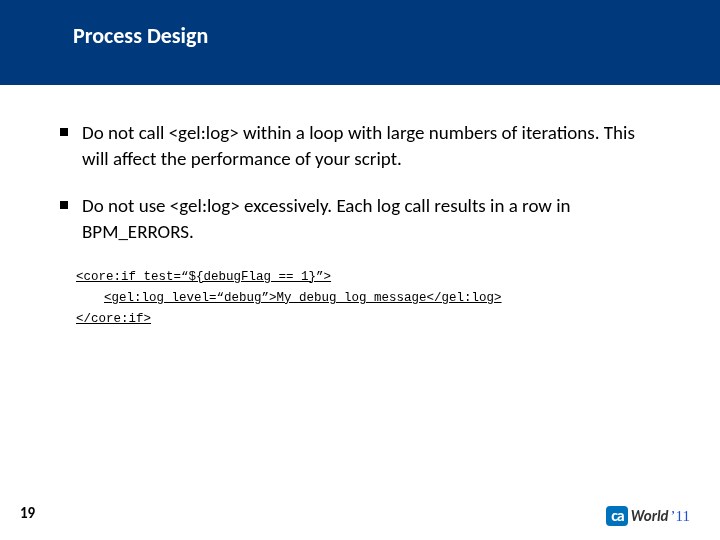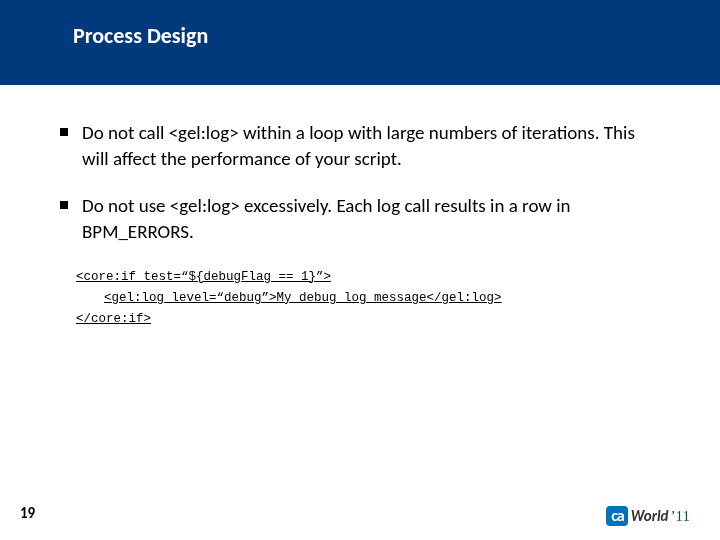--- a/index.html
+++ b/index.html
@@ -8,21 +8,21 @@
   .title{position:absolute;left:40px;top:22px;color:#fff;font-size:22px;font-weight:700;margin-left:33px;}
   .body{position:absolute;left:60px;top:120px;width:600px;}
   .bullet{display:flex;margin-bottom:22px;font-size:19px;line-height:1.35;}
   .bullet .sq{width:8px;height:8px;background:#000;margin-top:8px;margin-right:14px;flex:0 0 auto;}
   .code-block{margin-left:16px;margin-top:18px;font-family:"Courier New",monospace;font-size:12.5px;line-height:1.7;text-decoration:underline;}
   .code-block div.indent{padding-left:28px;}
   .page-num{position:absolute;left:20px;bottom:18px;font-size:15px;font-weight:700;}
   .logo{position:absolute;right:30px;bottom:14px;display:flex;align-items:center;}
   .logo-badge{background:#0072bc;color:#fff;border-radius:4px;font-weight:700;font-size:16px;padding:2px 4px 2px 5px;letter-spacing:-1px;display:inline-block;line-height:1;}
   .logo-text{font-style:italic;font-weight:700;font-size:15px;margin-left:3px;color:#333;}
-  .logo-year{font-family:Georgia,serif;font-size:15px;color:#14532d;margin-left:2px;}
+  .logo-year{font-family:Georgia,serif;font-size:15px;color:#1d4ed8;margin-left:2px;}
 </style>
 </head>
 <body>
 <div class="slide">
 
 <div class="title-band"></div>
 <div class="title">Process Design</div>
 
 <div class="body">
   <div class="bullet">

